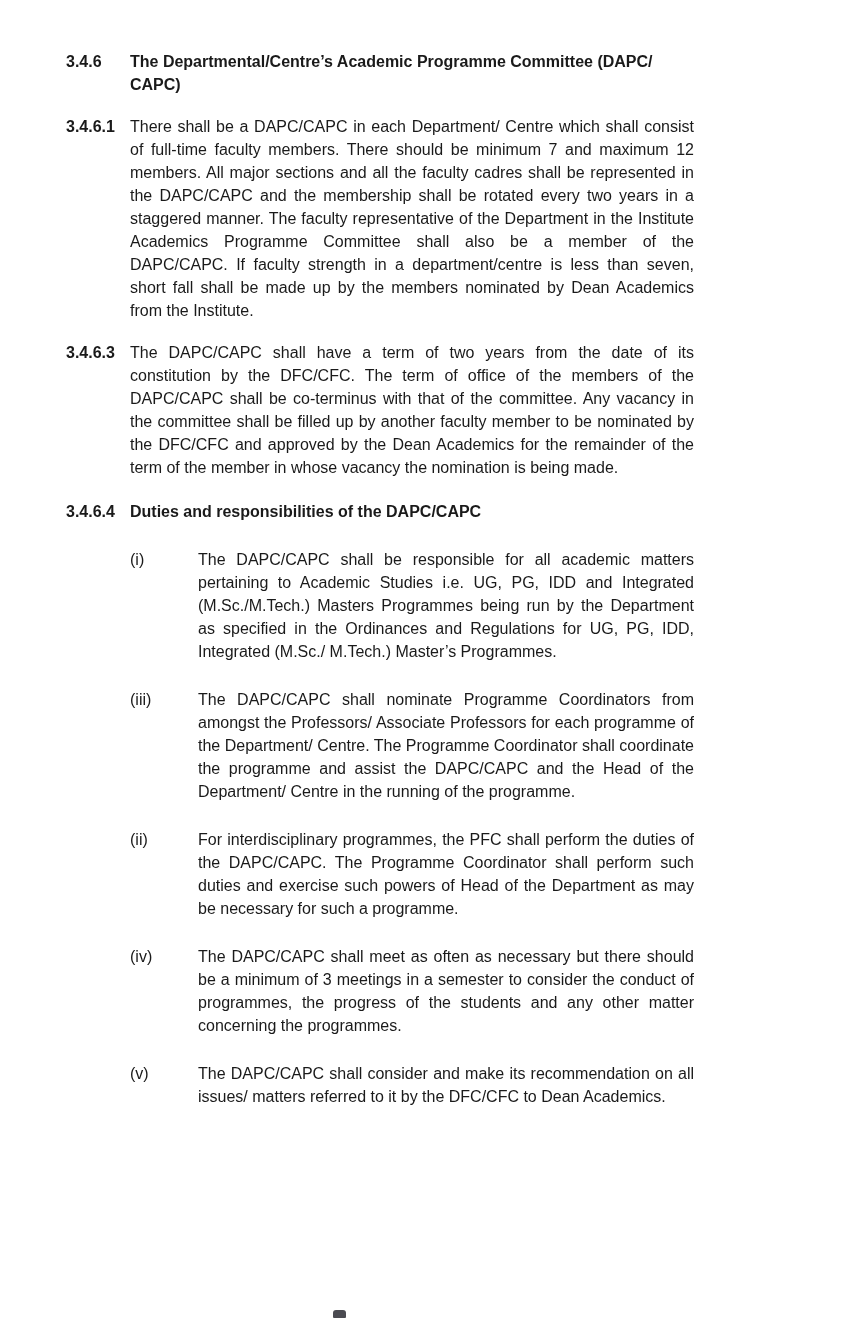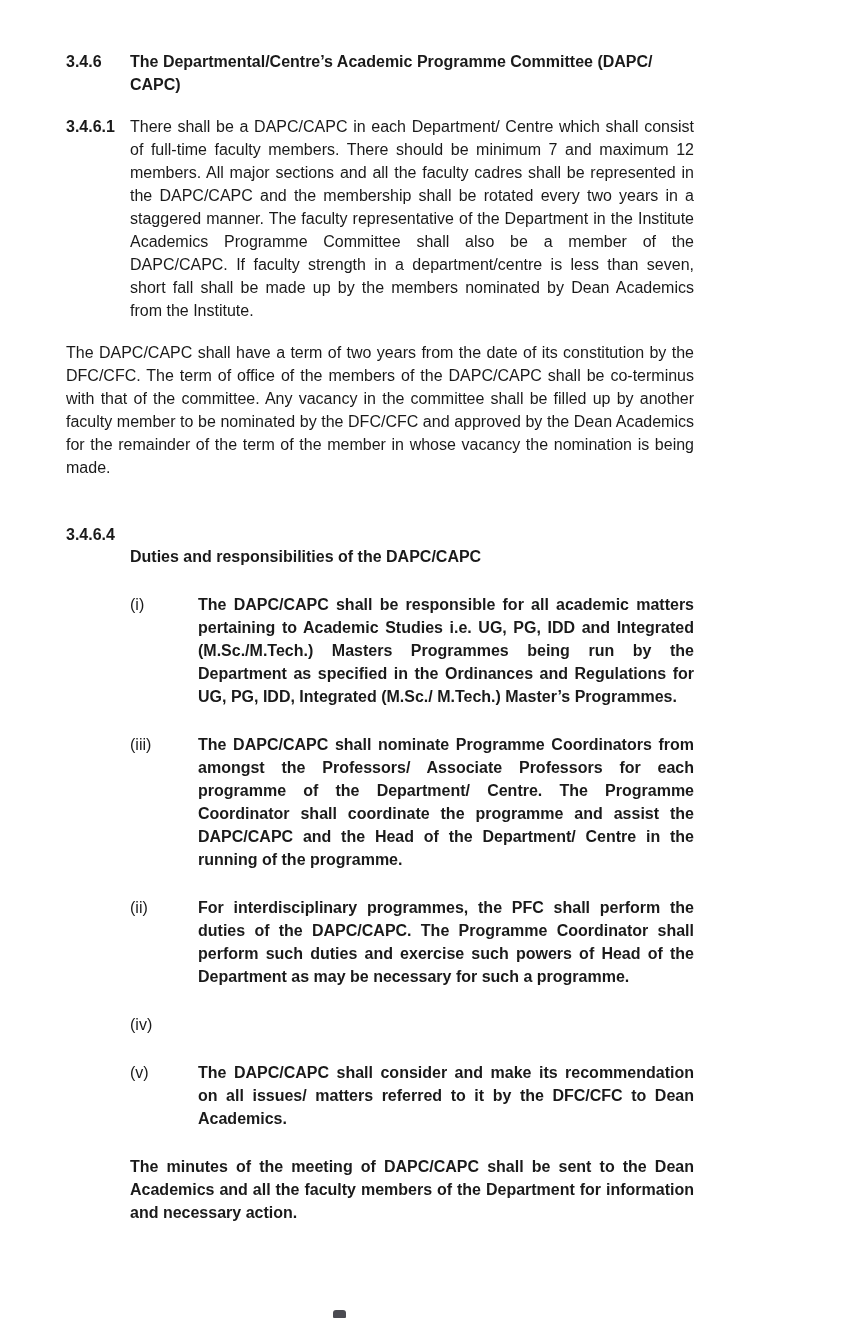--- a/index.html
+++ b/index.html
@@ -50,34 +50,32 @@
     display: flex;
     margin-top: 21px;
     font-weight: bold;
     align-items: center;
   }
   .subheading .h-num {
     flex: 0 0 64px;
   }
   .subheading .h-title {
     flex: 1;
-    margin-top: 45px;
   }
   .duty {
     display: flex;
     margin-top: 25px;
     margin-left: 64px;
   }
   .duty .d-marker {
     flex: 0 0 68px;
   }
   .duty .d-text {
     flex: 1;
     text-align: justify;
-    font-weight: bold;
   }
   .scan-artifact {
     position: absolute;
     left: 333px;
     bottom: 2px;
     width: 13px;
     height: 8px;
     background: #2b2b33;
     border-radius: 3px 3px 1px 1px;
     opacity: 0.85;
@@ -93,20 +91,21 @@
     <span class="h-title">The Departmental/Centre’s Academic Programme Committee (DAPC/ CAPC)</span>
   </div>
 
   <div class="para">
     <span class="p-num">3.4.6.1</span>
     <div class="p-text">There shall be a DAPC/CAPC in each Department/ Centre which shall consist of full-time faculty members. There should be minimum 7 and maximum 12 members. All major sections and all the faculty cadres shall be represented in the DAPC/CAPC and the membership shall be rotated every two years in a staggered manner. The faculty representative of the Department in the Institute Academics Programme Committee shall also be a member of the DAPC/CAPC. If faculty strength in a department/centre is less than seven, short fall shall be made up by the members nominated by Dean Academics from the Institute.</div>
   </div>
 
 
   <div class="para">
+    <span class="p-num">3.4.6.3</span>
     <div class="p-text">The DAPC/CAPC shall have a term of two years from the date of its constitution by the DFC/CFC. The term of office of the members of the DAPC/CAPC shall be co-terminus with that of the committee. Any vacancy in the committee shall be filled up by another faculty member to be nominated by the DFC/CFC and approved by the Dean Academics for the remainder of the term of the member in whose vacancy the nomination is being made.</div>
   </div>
 
   <div class="subheading">
     <span class="h-num">3.4.6.4</span>
     <span class="h-title">Duties and responsibilities of the DAPC/CAPC</span>
   </div>
 
   <div class="duty">
     <span class="d-marker">(i)</span>
@@ -118,26 +117,26 @@
     <div class="d-text">The DAPC/CAPC shall nominate Programme Coordinators from amongst the Professors/ Associate Professors for each programme of the Department/ Centre. The Programme Coordinator shall coordinate the programme and assist the DAPC/CAPC and the Head of the Department/ Centre in the running of the programme.</div>
   </div>
 
   <div class="duty">
     <span class="d-marker">(ii)</span>
     <div class="d-text">For interdisciplinary programmes, the PFC shall perform the duties of the DAPC/CAPC. The Programme Coordinator shall perform such duties and exercise such powers of Head of the Department as may be necessary for such a programme.</div>
   </div>
 
   <div class="duty">
     <span class="d-marker">(iv)</span>
+    <div class="d-text">The DAPC/CAPC shall meet as often as necessary but there should be a minimum of 3 meetings in a semester to consider the conduct of programmes, the progress of the students and any other matter concerning the programmes.</div>
   </div>
 
   <div class="duty">
     <span class="d-marker">(v)</span>
     <div class="d-text">The DAPC/CAPC shall consider and make its recommendation on all issues/ matters referred to it by the DFC/CFC to Dean Academics.</div>
   </div>
 
   <div class="duty">
-    <div class="d-text">The minutes of the meeting of DAPC/CAPC shall be sent to the Dean Academics and all the faculty members of the Department for information and necessary action.</div>
   </div>
 
   <div class="scan-artifact"></div>
 
 </div>
 
 </body></html>

